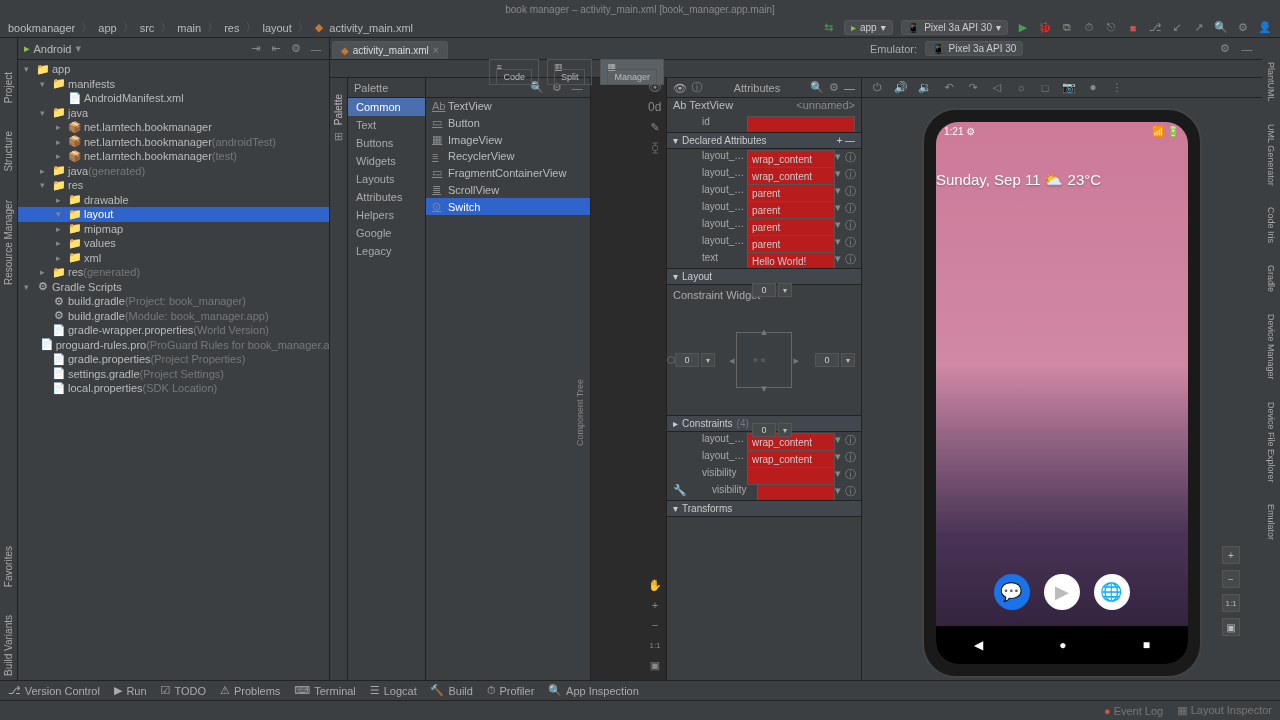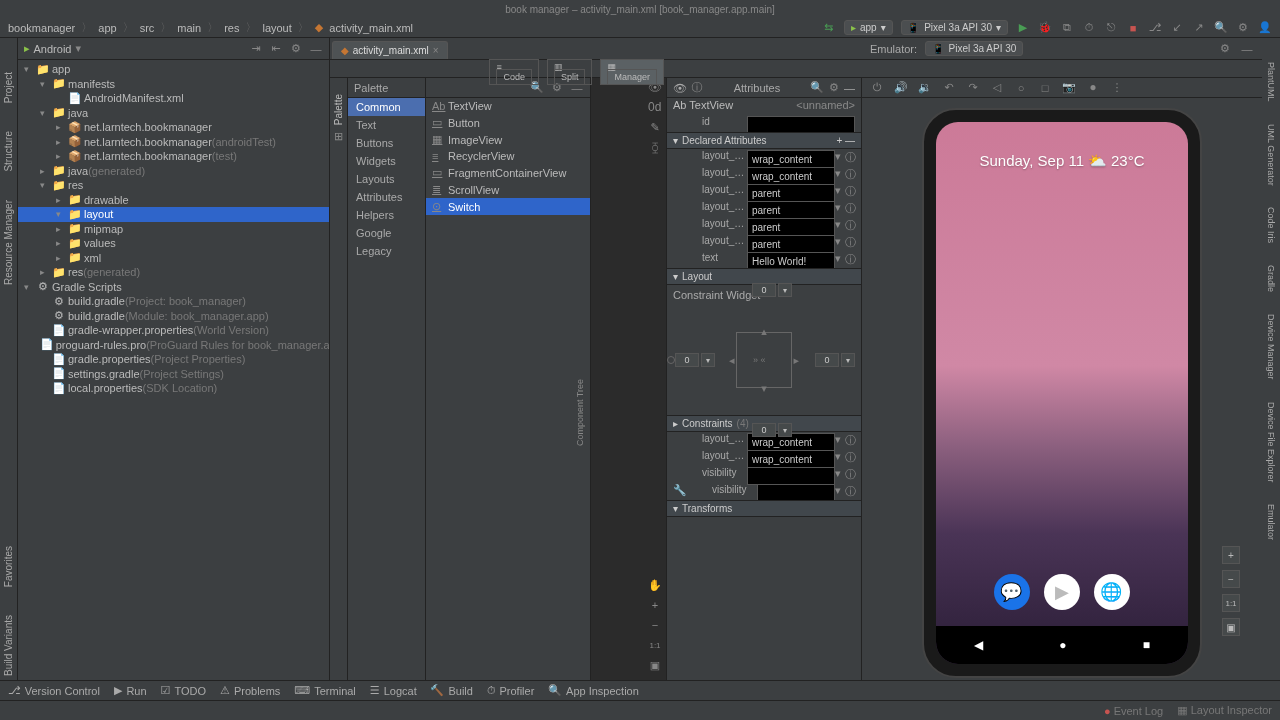--- a/index.html
+++ b/index.html
@@ -44,36 +44,36 @@
 .wl-row.sel { background:#2f65ca; color:#fff; }
 .wl-icon { width:12px; color:#888;text-decoration:underline; }
 .canvas { flex:1; background:#2b2b2b; position:relative; border-right:1px solid #222; }
 .canvas-tools { position:absolute; right:4px; top:2px; display:flex; flex-direction:column; gap:6px; color:#888; }
 .canvas-bottom { position:absolute; right:4px; bottom:8px; display:flex; flex-direction:column; gap:6px; color:#888; }
 .view-box { position:absolute; left:58px; bottom:30px; border:2px solid #2b7a3b; width:80px; height:60px; display:flex; align-items:center; justify-content:center; color:#3a9c4c; font-size:16px; font-family:serif; font-style:italic; }
 .attr-panel { width:195px; background:#3c3f41; display:flex; flex-direction:column; border-right:1px solid #222; overflow:hidden; }
 .attr-header { height:20px; display:flex; align-items:center; padding:0 6px; border-bottom:1px solid #222; color:#aaa; justify-content:space-between; }
 .attr-row { display:flex; padding:1px 6px; height:17px; }
 .attr-label { width:74px; color:#aaa; font-size:10px; overflow:hidden; text-overflow:ellipsis; white-space:nowrap;padding-left:29px;}
-.attr-val { flex:1; background:#000000; border:1px solid #555; height:14px; display:flex; align-items:center; padding:8px 4px; color:#ccc; font-size:10px; }
+.attr-val { flex:1; background:#b91c1c; border:1px solid #555; height:14px; display:flex; align-items:center; padding:8px 4px; color:#ccc; font-size:10px; }
 .attr-chevron { width:10px; color:#888; }
 .section-hdr { background:#41474c; padding:2px 6px; color:#ccc; font-size:10px; display:flex; align-items:center; gap:4px; border-top:1px solid #222; border-bottom:1px solid #222;}
 .constraint-widget { height:110px; display:flex; align-items:center; justify-content:center; position:relative; }
 .cw-box { width:56px; height:56px; border:1px solid #666; position:relative; }
 .cw-num { background:#45494a; border:1px solid #555; width:24px; height:14px; display:flex; align-items:center; justify-content:center; font-size:9px; color:#ccc; position:absolute; }
 .cw-dd { width:14px; height:14px; background:#45494a; border:1px solid #555; position:absolute; font-size:8px; display:flex; align-items:center; justify-content:center; }
 .emulator { width:400px; background:#3c3f41; position:relative; }
 .view-toggle { display:flex; gap:0; }
 .view-toggle span { padding:2px 6px; border:1px solid #555; font-size:9px; color:#bbb; cursor:pointer;}
 .view-toggle span.active { background:#5b6164; }
 .emu-toolbar { height:20px; display:flex; align-items:center; gap:10px; padding:0 8px; color:#888; border-bottom:1px solid #222; }
 .phone { position:absolute; left:60px; top:30px; width:280px; height:570px; background:#1a1a1a; border-radius:34px; border:2px solid #444; padding:12px; }
 .phone-screen { width:100%; height:100%; border-radius:22px; overflow:hidden; position:relative; background:linear-gradient(180deg,#cc7a98 0%,#d088a5 45%,#8b5f7e 60%,#4a3456 76%,#2a1d36 100%); }
 .status-bar { display:flex; justify-content:space-between; padding:4px 8px; color:#fff; font-size:10px; }
-.phone-date { text-align:center; color:#fff; font-size:15px; margin-top:30px; text-shadow:0 1px 2px rgba(0,0,0,.3); }
+.phone-date { text-align:left; color:#fff; font-size:15px; margin-top:30px; text-shadow:0 1px 2px rgba(0,0,0,.3); }
 .dock { position:absolute; bottom:54px; left:0; right:0; display:flex; justify-content:center; gap:14px; }
 .app-icon { width:36px; height:36px; border-radius:50%; background:#fff; display:flex; align-items:center; justify-content:center; font-size:18px; }
 .search-pill { position:absolute; bottom:10px; left:14px; right:14px; height:28px; background:#fff; border-radius:14px; display:flex; align-items:center; padding:0 8px; }
 .nav-bar { position:absolute; bottom:0; left:0; right:0; height:38px; background:#000; display:flex; justify-content:space-around; align-items:center; color:#fff; font-size:12px; border-radius:0 0 22px 22px;}
 .right-gutter { width:18px; background:#3c3f41; display:flex; flex-direction:column; align-items:center; gap:14px; padding-top:20px; }
 .right-gutter .vtab { writing-mode:vertical-rl; font-size:9px; color:#aaa; padding:4px 2px; cursor:pointer;}
 .bottom-bar { height:20px; background:#3c3f41; border-top:1px solid #222; display:flex; align-items:center; gap:14px; padding:0 8px; color:#aaa; }
 .bottom-bar .seg { display:flex; align-items:center; gap:4px; cursor:pointer; }
 .status-line { height:20px; background:#3c3f41; border-top:1px solid #222; display:flex; align-items:center; padding:0 8px; color:#777; }
 .status-line .spacer{flex:1;}
@@ -516,20 +516,24 @@
           <span class="icon-btn">↷</span>
           <span class="icon-btn">◁</span>
           <span class="icon-btn">○</span>
           <span class="icon-btn">□</span>
           <span class="icon-btn">📷</span>
           <span class="icon-btn">⏺</span>
           <span class="icon-btn">⋮</span>
         </div>
         <div class="phone">
           <div class="phone-screen">
+            <div class="status-bar">
+              <span><span>1:21</span> ⚙</span>
+              <span>📶 🔋</span>
+            </div>
             <div class="phone-date">Sunday, Sep 11 ⛅ 23°C</div>
             <div class="dock">
               <div class="app-icon" style="background:#1a73e8;color:#fff">💬</div>
               <div class="app-icon">▶</div>
               <div class="app-icon">🌐</div>
             </div>
             <div class="search-pill">
               <span style="color:#4285f4;font-weight:bold;font-size:14px">G</span>
               <span style="flex:1"></span>
               <span>🎤</span>

